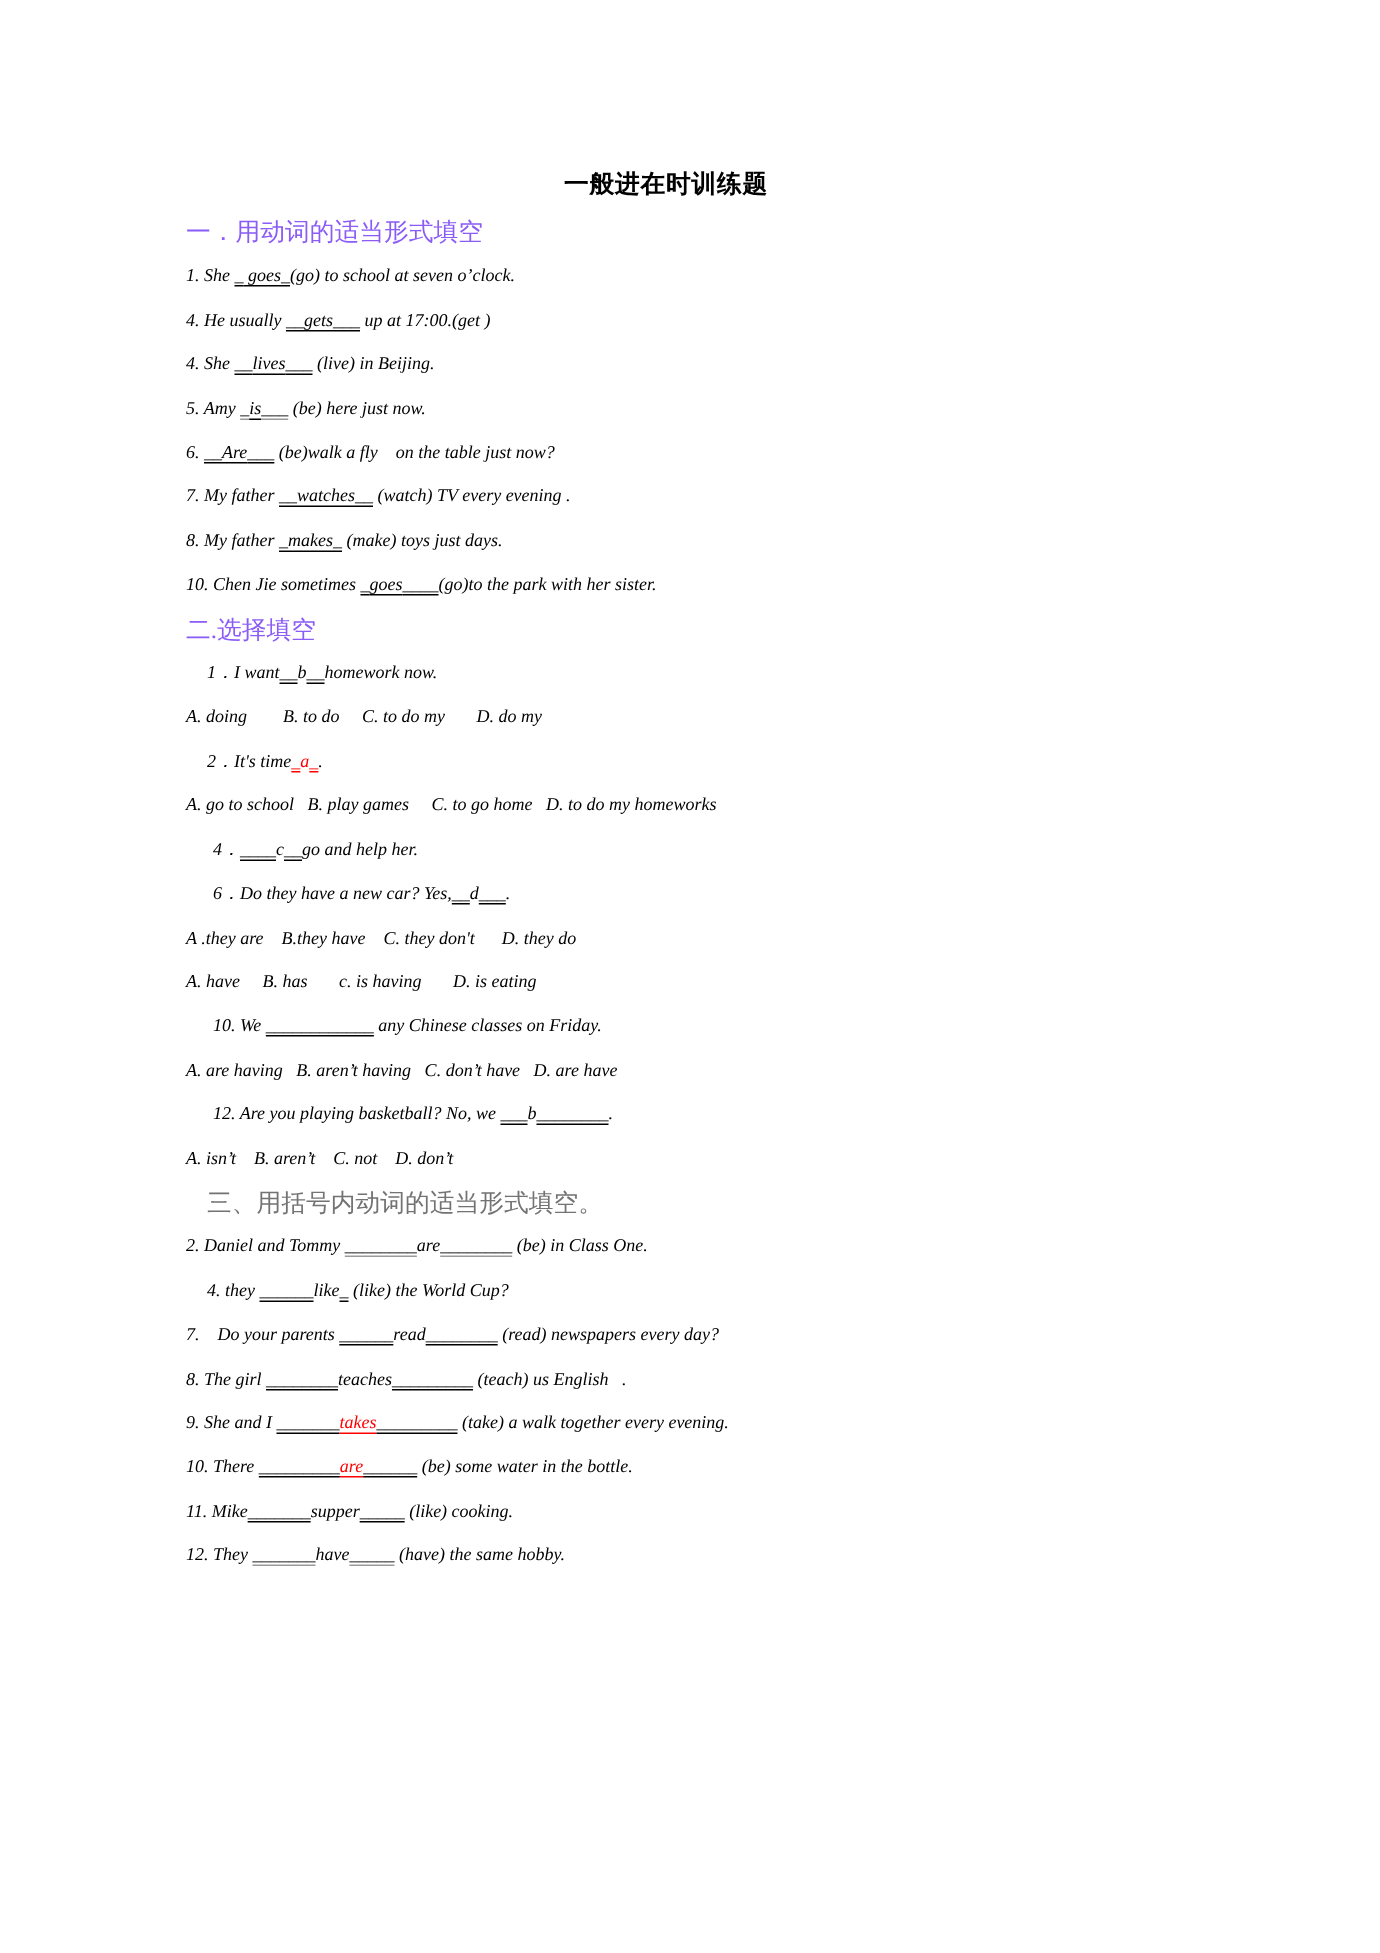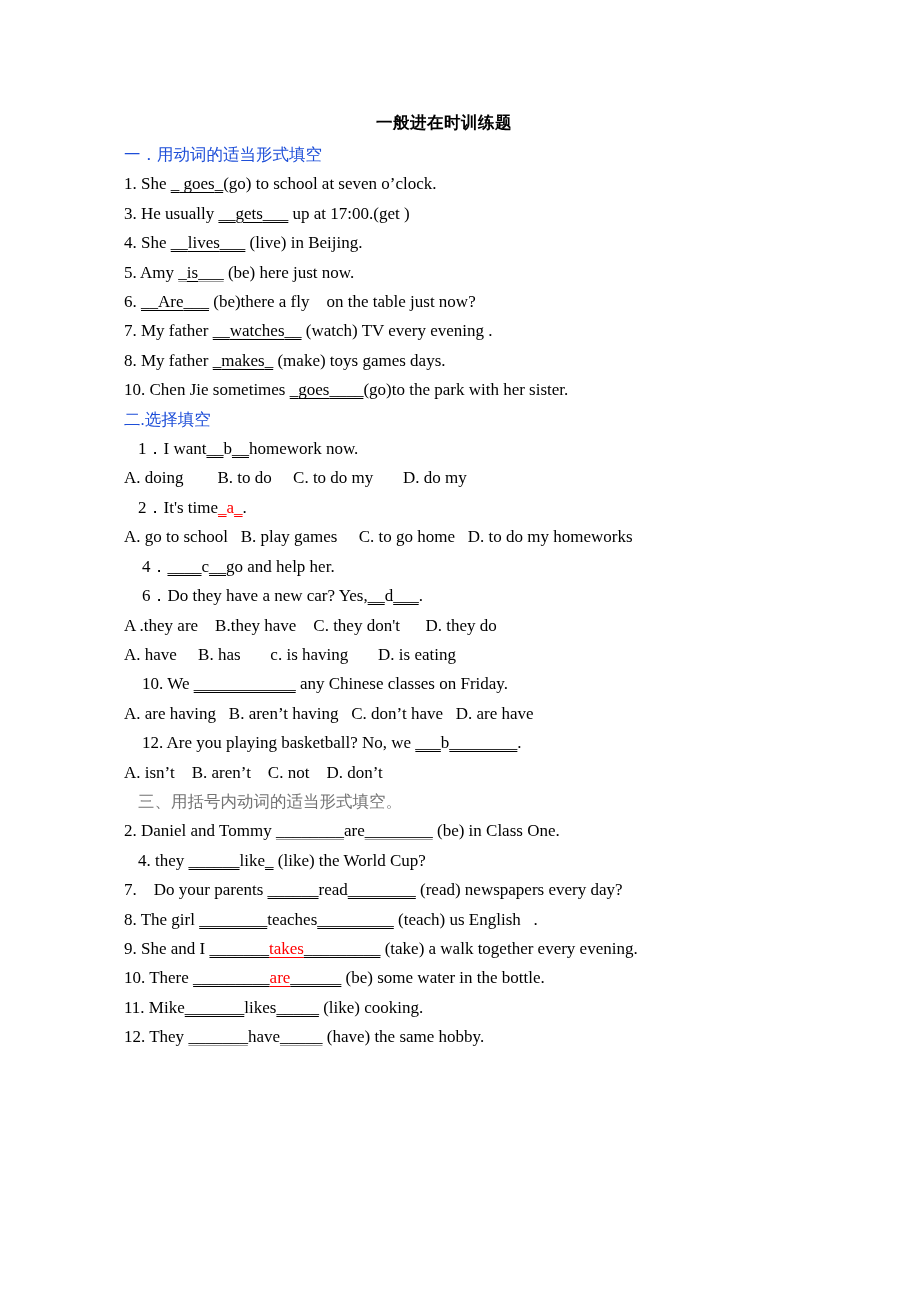--- a/index.html
+++ b/index.html
@@ -31,29 +31,30 @@
   .doc-title {
     text-align: center;
     font-weight: bold;
     font-size: 16.5px;
     letter-spacing: 0.5px;
     margin: 0 0 6px 0;
     padding-right: 60px;
     line-height: 22px;
   }
   .line {
-    font-size: 17px;
+    font-size: 12px;
     line-height: 29.4px;
     white-space: pre-wrap;
     margin: 0;
+    font-style: italic;
   }
   .heading-cn {
     font-size: 16.5px;
     line-height: 29.4px;
-    color: #1d4ed8;
+    color: #8b5cf6;
     white-space: pre-wrap;
     margin: 0;
   }
   .heading-cn.dark {
     color: #737373;
   }
   
   .u {
     text-decoration: underline;
     text-decoration-thickness: 1px;
@@ -80,31 +81,31 @@
 
 <div class="page">
   <div class="doc-body">
 
     <div class="doc-title">一般进在时训练题</div>
 
     <div class="heading-cn">一．用动词的适当形式填空</div>
 
     <div class="line"><span>1. She </span><span class="u">_</span><span class="u"> goes</span><span class="u">_</span><span>(go) to school at seven o’clock.</span></div>
 
-    <div class="line"><span>3. He usually </span><span class="u">__</span><span class="u">gets</span><span class="u">___</span><span> up at 17:00.(get )</span></div>
+    <div class="line"><span>4. He usually </span><span class="u">__</span><span class="u">gets</span><span class="u">___</span><span> up at 17:00.(get )</span></div>
 
     <div class="line"><span>4. She </span><span class="u">__</span><span class="u">lives</span><span class="u">___</span><span> (live) in Beijing.</span></div>
 
     <div class="line"><span>5. Amy </span><span class="u-faint">_</span><span class="u">is</span><span class="u-faint">___</span><span> (be) here just now.</span></div>
 
-    <div class="line"><span>6. </span><span class="u">__</span><span class="u">Are</span><span class="u">___</span><span> (be)there a fly    on the table just now?</span></div>
+    <div class="line"><span>6. </span><span class="u">__</span><span class="u">Are</span><span class="u">___</span><span> (be)walk a fly    on the table just now?</span></div>
 
     <div class="line"><span>7. My father </span><span class="u">__</span><span class="u">watches</span><span class="u">__</span><span> (watch) TV every evening .</span></div>
 
-    <div class="line"><span>8. My father </span><span class="u">_</span><span class="u">makes</span><span class="u">_</span><span> (make) toys games days.</span></div>
+    <div class="line"><span>8. My father </span><span class="u">_</span><span class="u">makes</span><span class="u">_</span><span> (make) toys just days.</span></div>
 
     <div class="line"><span>10. Chen Jie sometimes </span><span class="u">_</span><span class="u">goes</span><span class="u">____</span><span>(go)to the park with her sister.</span></div>
 
     <div class="heading-cn">二.选择填空</div>
 
     <div class="line ind2"><span>1．I want</span><span class="u">__</span><span>b</span><span class="u">__</span><span>homework now.</span></div>
 
     <div class="line">A. doing        B. to do     C. to do my       D. do my</div>
 
     <div class="line ind2"><span>2．It's time</span><span class="u red">_</span><span class="red">a</span><span class="u red">_</span><span>.</span></div>
@@ -138,18 +139,18 @@
 
 
     <div class="line"><span>7.    Do your parents </span><span class="u">______</span><span>read</span><span class="u">________</span><span> (read) newspapers every day?</span></div>
 
     <div class="line"><span>8. The girl </span><span class="u">________</span><span>teaches</span><span class="u">_________</span><span> (teach) us English   .</span></div>
 
     <div class="line"><span>9. She and I </span><span class="u">_______</span><span class="red u">takes</span><span class="u">_________</span><span> (take) a walk together every evening.</span></div>
 
     <div class="line"><span>10. There </span><span class="u">_________</span><span class="red u">are</span><span class="u">______</span><span> (be) some water in the bottle.</span></div>
 
-    <div class="line"><span>11. Mike</span><span class="u">_______</span><span>likes</span><span class="u">_____</span><span> (like) cooking.</span></div>
+    <div class="line"><span>11. Mike</span><span class="u">_______</span><span>supper</span><span class="u">_____</span><span> (like) cooking.</span></div>
 
     <div class="line"><span>12. They </span><span class="u-faint">_______</span><span>have</span><span class="u-faint">_____</span><span> (have) the same hobby.</span></div>
 
   </div>
 </div>
 
 </body></html>

